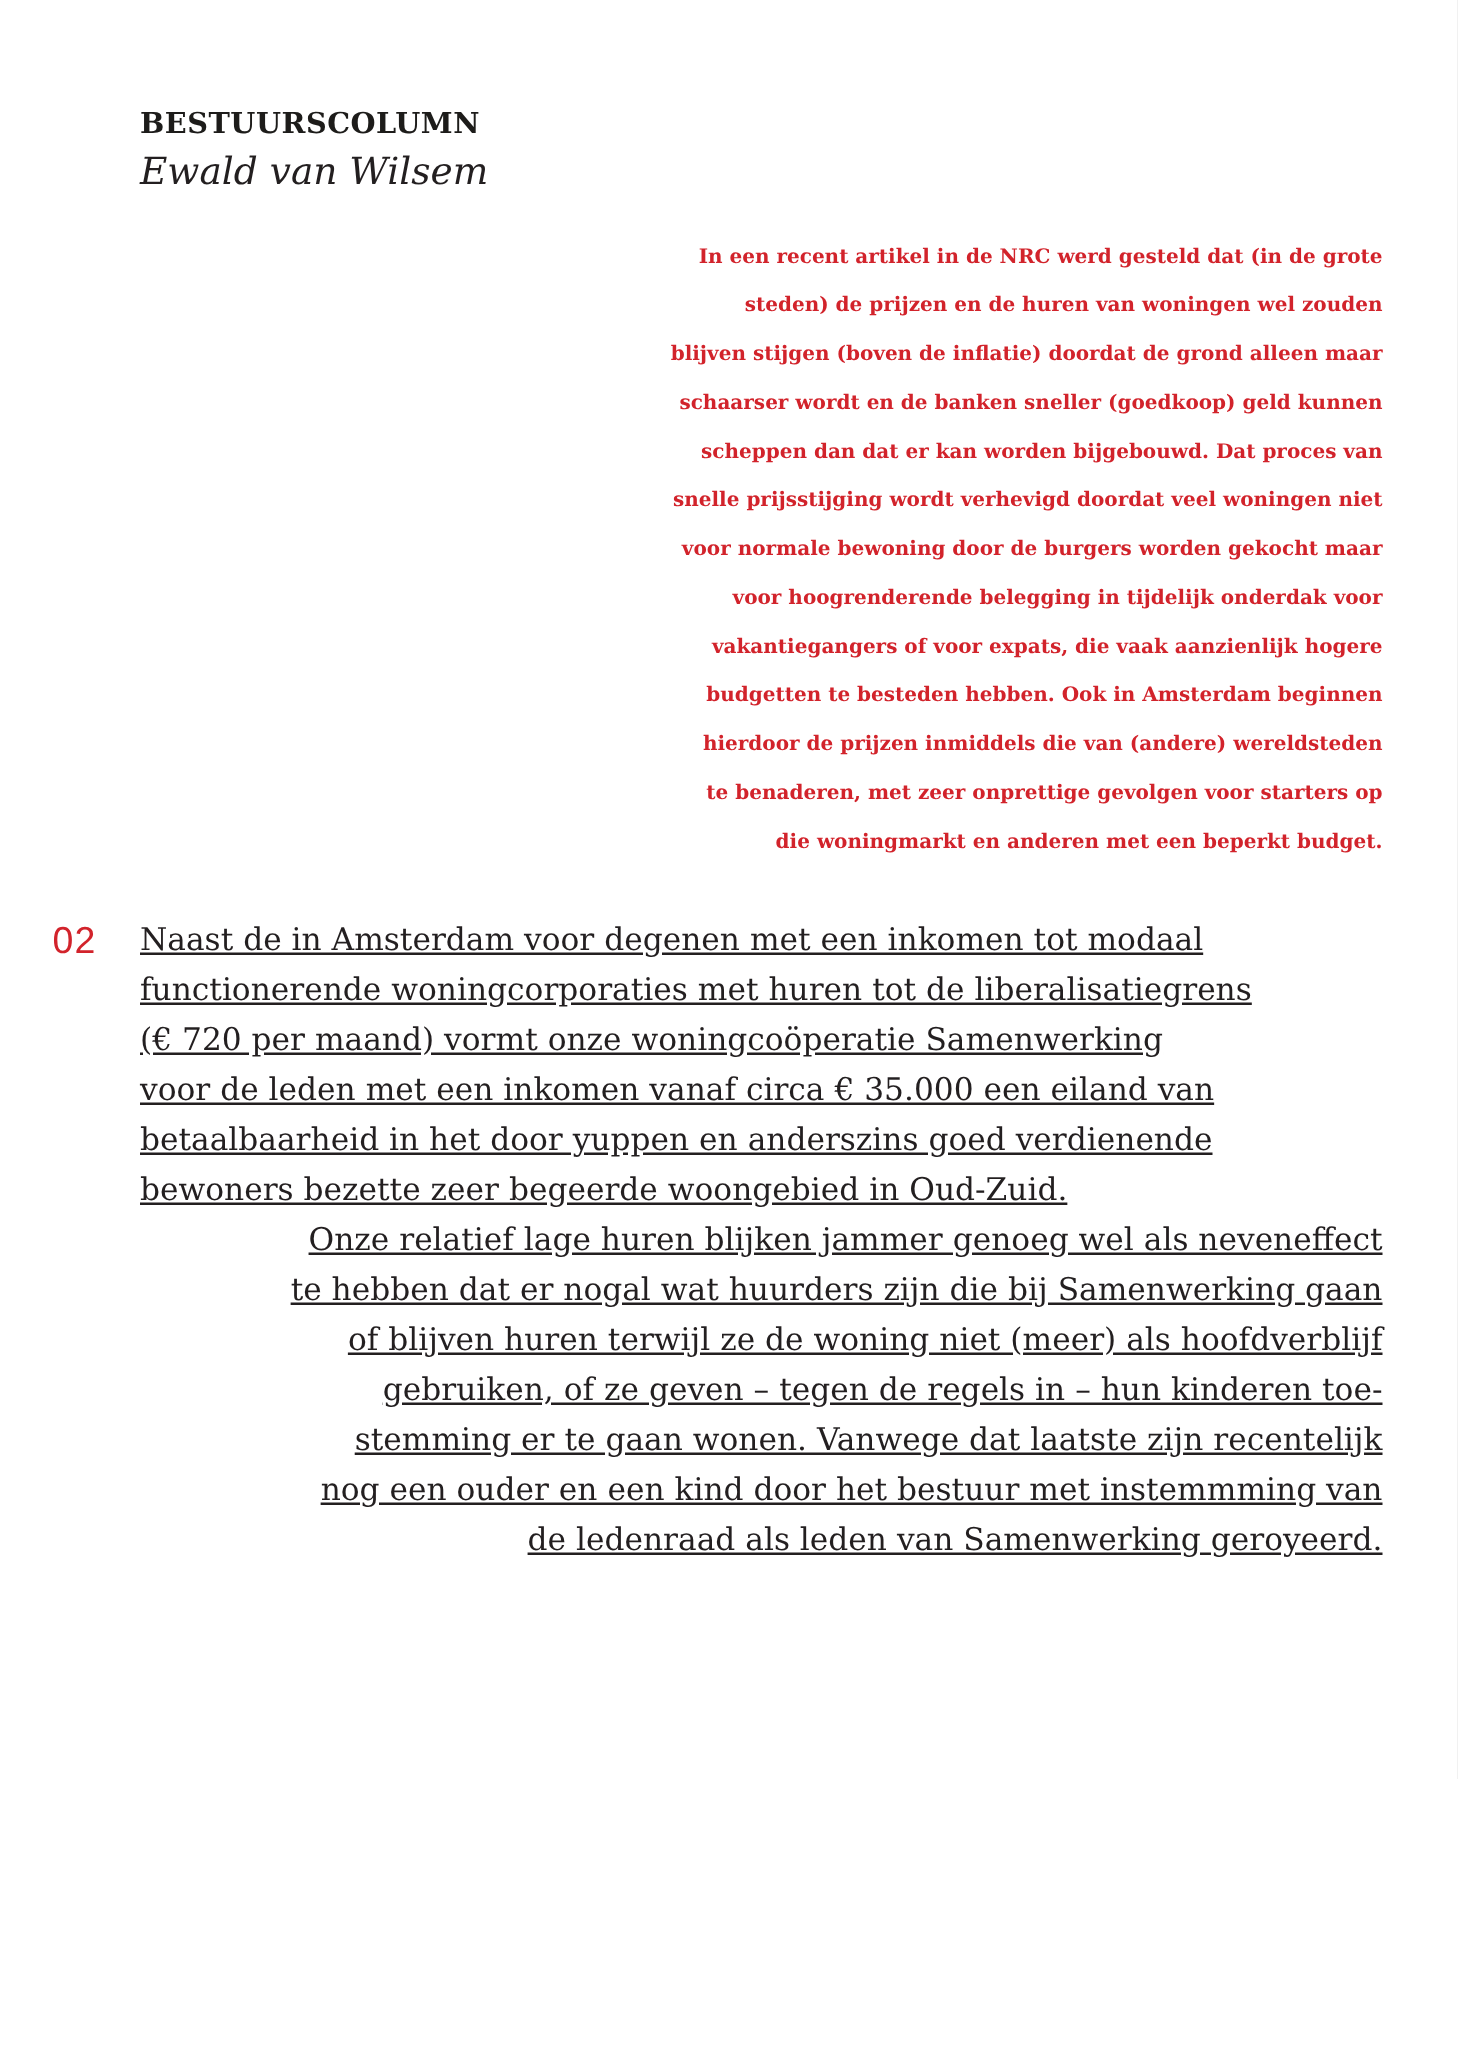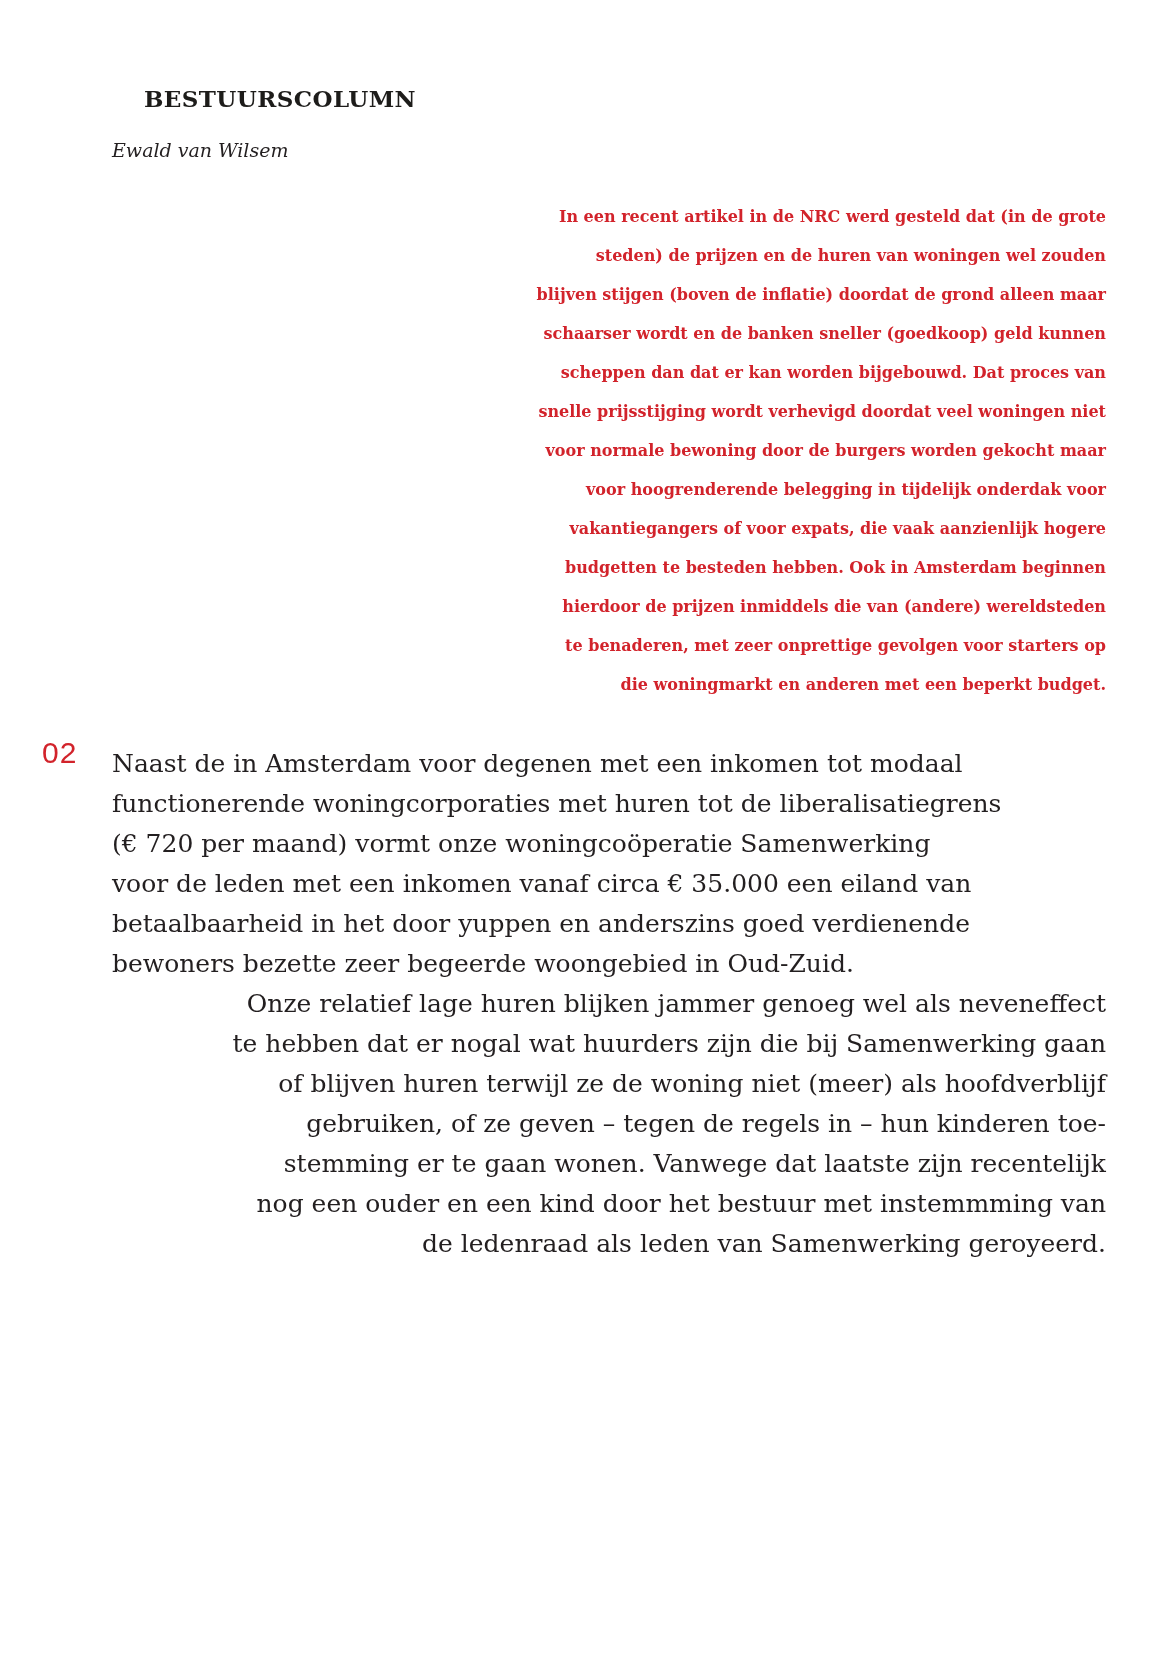--- a/index.html
+++ b/index.html
@@ -32,57 +32,57 @@
   .content {
     padding: 85px 60px 0 112px;
   }
   .kicker {
     font-family: "DejaVu Serif", serif;
     font-weight: 700;
     font-size: 23px;
     line-height: 28px;
     letter-spacing: 0.4px;
     color: #1d1c1a;
-    margin-left: 32px;
   }
   .headline {
     margin-top: 22px;
     font-family: "DejaVu Serif", serif;
     font-weight: 700;
     font-size: 76px;
     line-height: 97px;
     color: var(--accent);
     white-space: pre;
     text-decoration: underline;
     text-decoration-color: var(--accent);
     text-decoration-thickness: 11px;
     text-underline-offset: 15px;
     text-decoration-skip-ink: none;
   }
   .byline {
-    margin-top: 20px;
+    margin-top: 8px;
     font-style: italic;
-    font-size: 19px;
+    font-size: 30px;
     line-height: 34px;
     color: var(--text);
   }
   .intro {
     margin: 30px 0 0 37px;
     font-weight: 700;
     font-size: 16px;
     line-height: 39px;
     color: var(--accent);
     white-space: pre;
     text-align: right;
   }
   .body-para {
     font-size: 25px;
     line-height: 40px;
     color: var(--text);
     white-space: pre;
+    text-decoration: underline;
   }
   .body-para.first { margin-top: 40px; }
   .body-para + .body-para { margin-top: 0; text-align: right; }
 </style>
 </head>
 <body>
 
 <div class="page">
 
   <div class="page-number">02</div>

